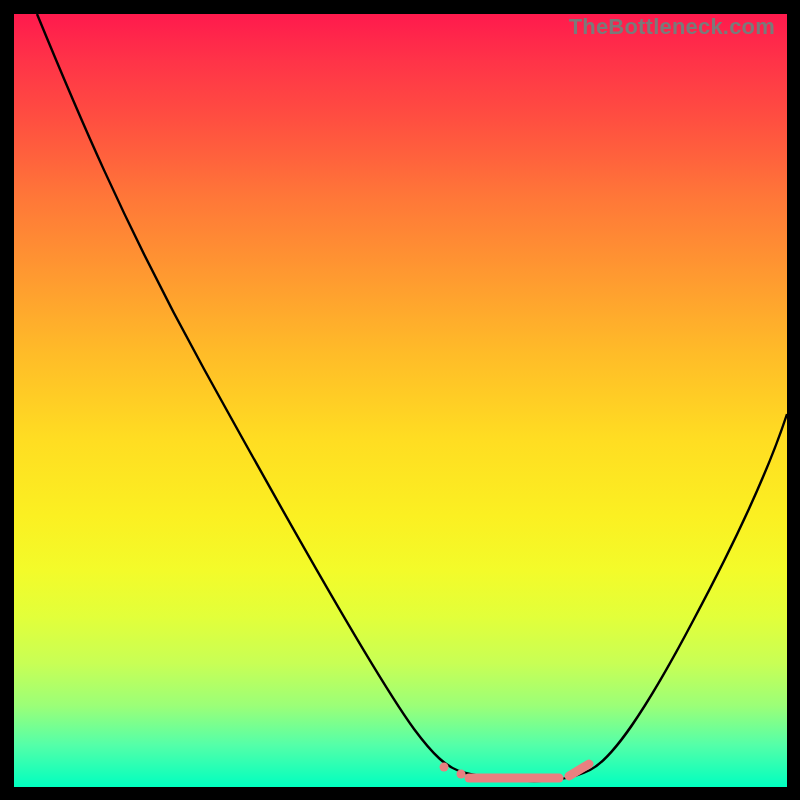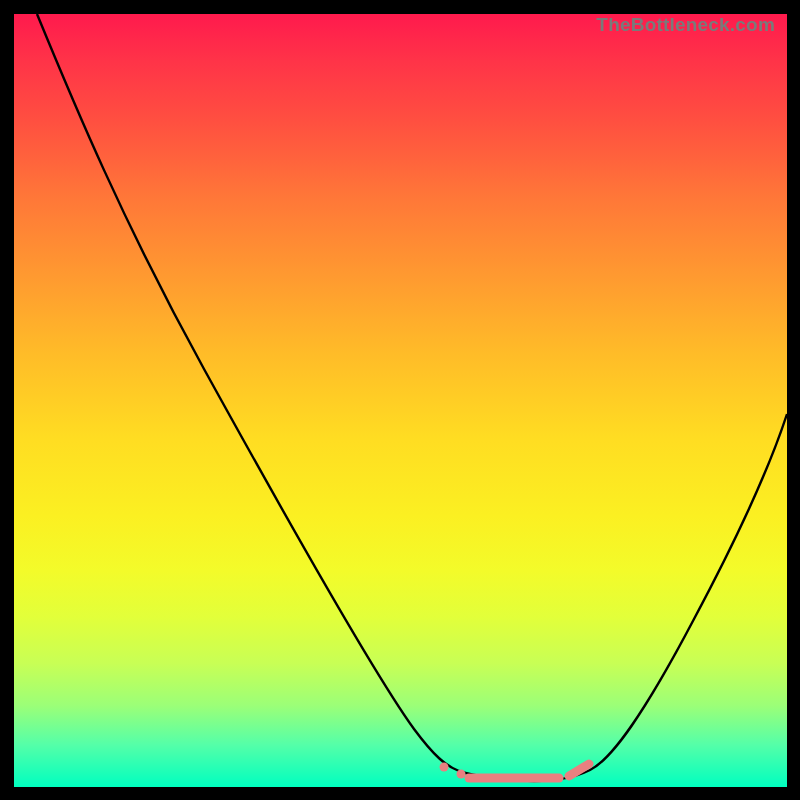--- a/index.html
+++ b/index.html
@@ -27,21 +27,21 @@
       #9bff78 89.5%,
       #55ffa8 94.5%,
       #00ffc0 100%
     );
   }
 
   .watermark {
     position: absolute;
     top: 0px;
     right: 12px;
-    font-size: 19px;
+    font-size: 22px;
     font-weight: bold;
     color: #7a7a7a;
     letter-spacing: 0.2px;
     z-index: 5;
   }
 
   svg.curve {
     position: absolute;
     left: 0; top: 0;
     width: 773px;

